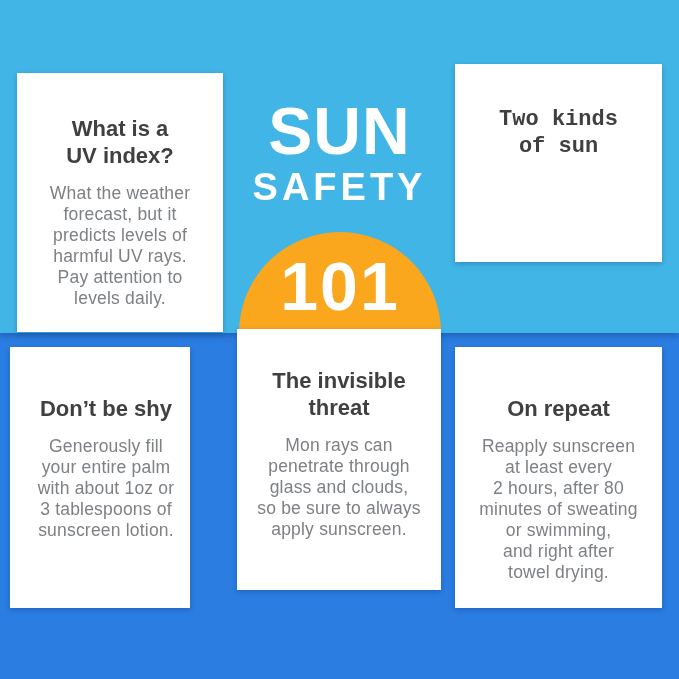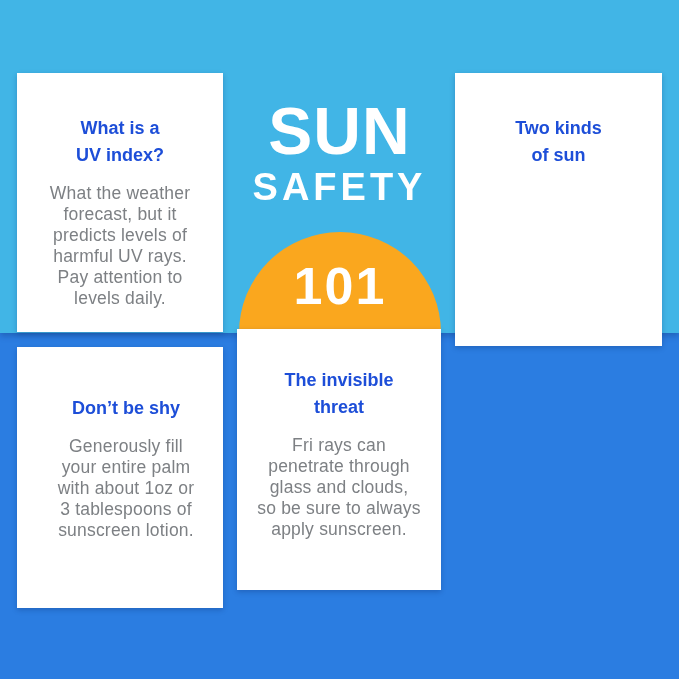--- a/index.html
+++ b/index.html
@@ -64,53 +64,53 @@
     height: 101px;
     background: #FAA71E;
     border-radius: 101px 101px 0 0;
   }
   .sun-num {
     width: 100%;
     height: 101px;
     line-height: 108px;
     text-align: center;
     color: #FFFFFF;
-    font-size: 52px;
+    font-size: 68px;
     font-weight: 700;
     letter-spacing: 2px;
   }
 
   
   .card {
     position: absolute;
     background: #FFFFFF;
     box-shadow: 0 2px 5px rgba(10, 40, 100, 0.28);
     text-align: center;
     z-index: 2;
     padding-left: 8px;
     padding-right: 8px;
   }
   .card h2 {
-    font-size: 18px;
+    font-size: 22px;
     line-height: 27px;
     font-weight: 700;
-    color: #1d4ed8;
+    color: #404040;
     white-space: pre-line;
     margin-bottom: 14px;
   }
   .card p {
     font-size: 17.5px;
     line-height: 21px;
     color: #7D8084;
     letter-spacing: 0.2px;
     white-space: pre-line;
   }
   .card-1 { left: 17px;  top: 73px;  width: 206px; height: 259px; padding-top: 42px; }
-  .card-2 { left: 455px; top: 73px;  width: 207px; height: 273px; padding-top: 42px; }
-  .card-3 { left: 17px;  top: 347px; width: 206px; height: 261px; padding-top: 48px; padding-left: 20px; }
+  .card-2 { left: 455px; top: 64px;  width: 207px; height: 198px; padding-top: 42px; font-family: Liberation Mono, monospace; }
+  .card-3 { left: 10px;  top: 347px; width: 180px; height: 261px; padding-top: 48px; padding-left: 20px; }
   .card-4 { left: 237px; top: 329px; width: 204px; height: 261px; padding-top: 38px; }
   .card-5 { left: 455px; top: 347px; width: 207px; height: 261px; padding-top: 48px; }
 </style>
 </head>
 <body>
 
 <div class="stage">
 
   <div class="band-bottom"></div>
 
@@ -143,21 +143,31 @@
     <p>Generously fill
 your entire palm
 with about 1oz or
 3 tablespoons of
 sunscreen lotion.</p>
   </section>
 
   <section class="card card-4">
     <h2>The invisible
 threat</h2>
-    <p>Fri rays can
+    <p>Mon rays can
 penetrate through
 glass and clouds,
 so be sure to always
 apply sunscreen.</p>
   </section>
 
+  <section class="card card-5">
+    <h2>On repeat</h2>
+    <p>Reapply sunscreen
+at least every
+2 hours, after 80
+minutes of sweating
+or swimming,
+and right after
+towel drying.</p>
+  </section>
 
 </div>
 
 </body></html>

